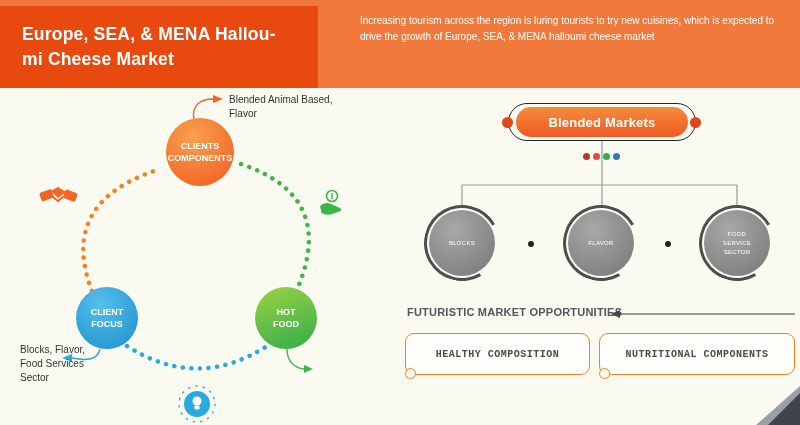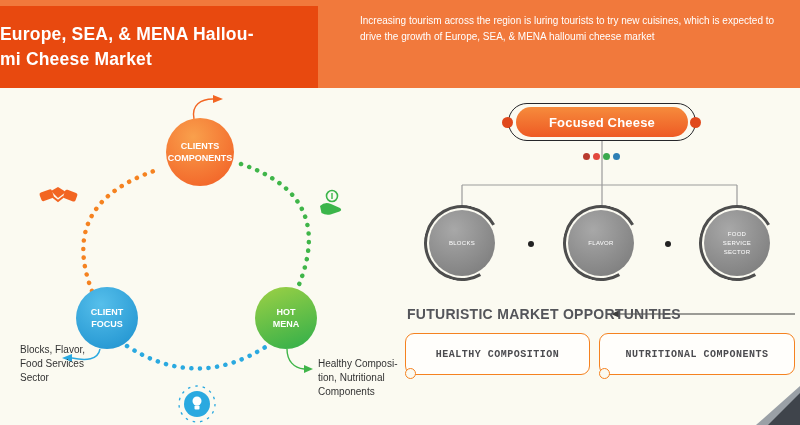--- a/index.html
+++ b/index.html
@@ -2,21 +2,21 @@
 <html><head>
 <meta charset="utf-8">
 <style>
   * { margin:0; padding:0; box-sizing:border-box; }
   body { font-family:"Liberation Sans", sans-serif; background:#ffffff; }
   .stage { position:relative; width:800px; height:425px; background:#fbfaf1; overflow:hidden; }
 
   
   .band { position:absolute; left:0; top:0; width:800px; height:88px; background:#f1793c; }
   .title-box { position:absolute; left:0; top:6px; width:318px; height:82px; background:#e8490f;
-               display:flex; align-items:center; }
+               display:flex; align-items:center; padding-left:22px; }
   .title { color:#fff; font-size:17.5px; font-weight:bold; line-height:1.42; white-space:pre-line; letter-spacing:.2px; }
   .desc { position:absolute; left:360px; top:13px; width:436px; color:#fff; font-size:10px; line-height:1.55; }
 
   
   .vec { position:absolute; left:0; top:0; width:800px; height:425px; pointer-events:none; }
 
   
   .node { position:absolute; border-radius:50%; display:flex; align-items:center; justify-content:center;
           text-align:center; color:#fff; font-weight:bold; font-size:9px; line-height:1.35; white-space:pre-line; }
   .node-orange { left:166px; top:118px; width:68px; height:68px;
@@ -45,21 +45,21 @@
   .gray-node { position:absolute; width:66px; height:66px; border-radius:50%;
                background:radial-gradient(circle at 38% 30%, #a8a8a8, #767676);
                display:flex; align-items:center; justify-content:center; text-align:center;
                color:#fff; font-size:6px; letter-spacing:.05em; line-height:1.5; white-space:pre-line; }
   .gray-node::before { content:""; position:absolute; inset:-5px; border-radius:50%;
                border:3px solid #4e4e4e; border-right-color:transparent; transform:rotate(15deg); }
   .gn-1 { left:429px; top:210px; } .gn-2 { left:568px; top:210px; } .gn-3 { left:704px; top:210px; }
   .bullet { position:absolute; width:6px; height:6px; border-radius:50%; background:#222; top:241px; }
   .b-1 { left:528px; } .b-2 { left:665px; }
 
-  .fmo-title { position:absolute; left:407px; top:306px; font-size:14px; font-weight:600;
+  .fmo-title { position:absolute; left:407px; top:306px; font-size:11px; font-weight:600;
                color:#54555a; letter-spacing:.02em; }
   .opp-box { position:absolute; top:333px; height:42px; border:1.3px solid #f58220; border-radius:9px;
              background:#fffefb; display:flex; align-items:center; justify-content:center;
              font-size:10px; font-weight:bold; color:#4b4b4f; letter-spacing:.05em;font-family:Liberation Mono, monospace; }
   .opp-1 { left:405px; width:185px; } .opp-2 { left:599px; width:196px; }
   .opp-dot { position:absolute; width:11px; height:11px; border-radius:50%; background:#fbfaf1;
              border:1.5px solid #f58220; top:368px; }
   .od-1 { left:405px; } .od-2 { left:599px; }
 </style>
 </head>
@@ -127,32 +127,31 @@
   <div class="node node-orange">
     <span>CLIENTS
 COMPONENTS</span>
   </div>
   <div class="node node-blue">
     <span>CLIENT
 FOCUS</span>
   </div>
   <div class="node node-green">
     <span>HOT
-MENA</span>
+FOOD</span>
   </div>
+  <div class="ann ann-top">Blended Animal Based,
+Flavor</div>
   <div class="ann ann-left">Blocks, Flavor,
 Food Services
 Sector</div>
-  <div class="ann ann-right">Healthy Composi-
-tion, Nutritional
-Components</div>
 
   <div class="pill-outline"></div>
   <div class="pill">
-    <span>Focused Cheese</span>
+    <span>Blended Markets</span>
   </div>
   <span class="pill-dot pd-left"></span>
   <span class="pill-dot pd-right"></span>
 
   <span class="legend-dot ld-0" style="background-color: rgb(184, 58, 46);"></span>
   <span class="legend-dot ld-1" style="background-color: rgb(226, 72, 61);"></span>
   <span class="legend-dot ld-2" style="background-color: rgb(58, 169, 77);"></span>
   <span class="legend-dot ld-3" style="background-color: rgb(46, 127, 181);"></span>
 
   <div class="gray-node gn-1">

